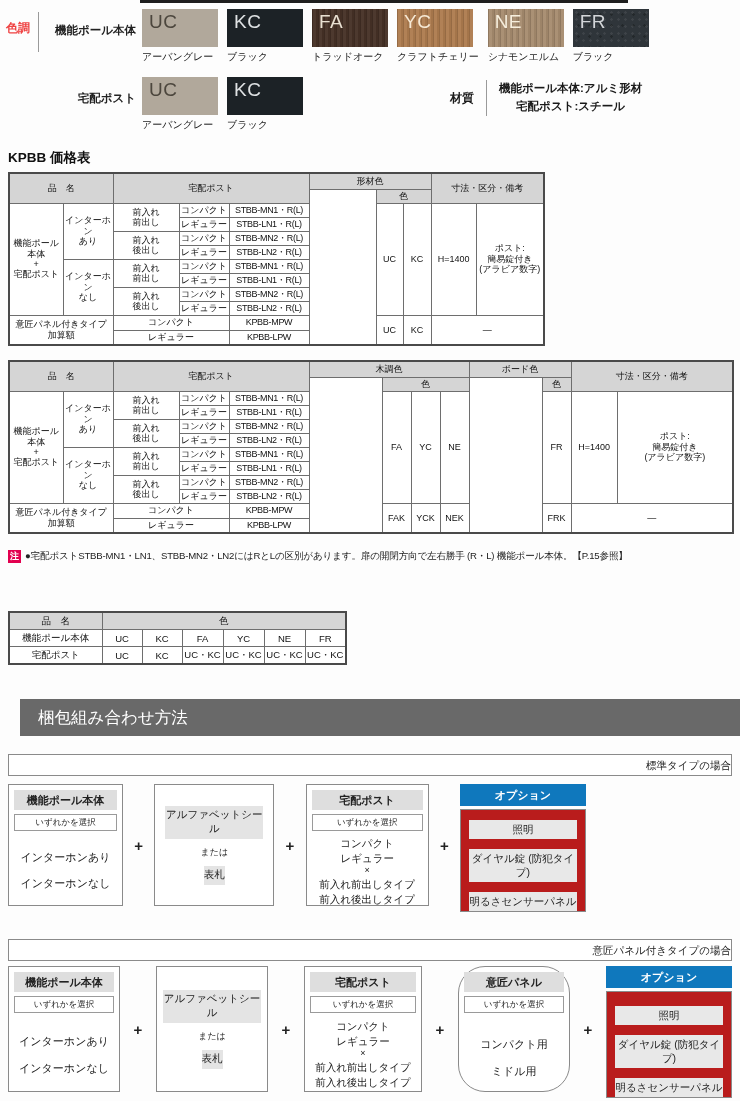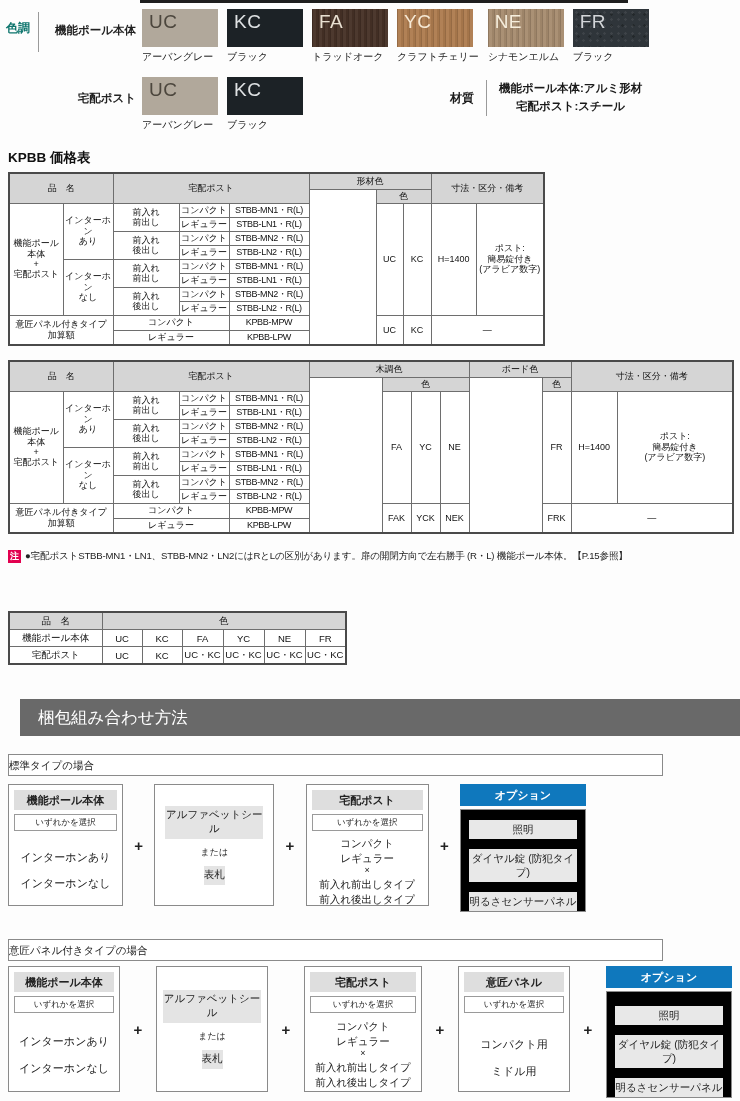--- a/index.html
+++ b/index.html
@@ -1,21 +1,21 @@
 <!DOCTYPE html>
 <html><head>
 <meta charset="utf-8">
 <style>
   html,body{margin:0;padding:0;}
   body{width:740px;height:1101px;background:#fdfdfd;font-family:"Liberation Sans","DejaVu Sans",sans-serif;color:#1a1a1a;}
   .page{position:relative;width:740px;height:1101px;overflow:hidden;background:#fdfdfd;}
 
   
   .top-strip{position:absolute;left:140px;top:0;width:488px;height:3px;background:#1e1e1e;}
-  .sec-label{position:absolute;font-size:12px;font-weight:bold;color:#0f766e;}
+  .sec-label{position:absolute;font-size:12px;font-weight:bold;color:#ef4444;}
   .vdiv{position:absolute;width:1px;background:#9a9a9a;}
   .row-label{position:absolute;width:92px;text-align:right;font-size:11.5px;font-weight:bold;color:#222;}
   .swatch-row{position:absolute;display:flex;gap:9px;}
   .swatch{display:flex;flex-direction:column;}
   .chip{width:76px;height:38px;position:relative;}
   .chip .code{position:absolute;left:7px;top:2px;font-size:19px;font-weight:300;letter-spacing:0.5px;}
   .chip.grain{background-image:repeating-linear-gradient(90deg,rgba(0,0,0,0.14) 0 1px,rgba(255,255,255,0.04) 1px 4px,rgba(0,0,0,0.06) 4px 6px);}
   .chip.mottle{background-image:radial-gradient(rgba(255,255,255,0.07) 1px,transparent 1.5px),radial-gradient(rgba(0,0,0,0.25) 1px,transparent 1.5px);background-size:7px 7px,11px 11px;}
   .chip-label{margin-top:3px;font-size:10px;color:#222;white-space:nowrap;}
   .material{position:absolute;display:flex;align-items:center;}
@@ -38,35 +38,35 @@
   .note .badge{color:#fff;font-size:9px;font-weight:bold;padding:1px 2px;margin-right:4px;line-height:1.2;}
   .note .ntext{font-size:9.6px;color:#222;letter-spacing:-0.2px;white-space:nowrap;}
 
   
   .h2-title{position:absolute;font-size:12.5px;font-weight:bold;color:#111;margin-top:20px;}
   table.ctbl{border-collapse:collapse;table-layout:fixed;position:absolute;background:#fff;border:2px solid #4a4a4a;}
   table.ctbl td{border:1px solid #6e6e6e;font-size:9.5px;text-align:center;vertical-align:middle;padding:1.5px 0;color:#111;}
 
   
   .big-bar{position:absolute;left:0;width:740px;height:37px;line-height:37px;color:#fff;font-size:16.5px;padding-left:18px;box-sizing:border-box;}
-  .sub-bar{position:absolute;width:655px;height:22px;line-height:20px;border:1px solid #8a8a8a;background:#fff;text-align:left;font-size:10.5px;box-sizing:border-box;color:#222;}
+  .sub-bar{position:absolute;width:724px;height:22px;line-height:20px;border:1px solid #8a8a8a;background:#fff;text-align:right;font-size:10.5px;box-sizing:border-box;color:#222;}
   .flowrow{position:absolute;display:flex;}
   .pbox{border:1px solid #8a8a8a;background:#fff;box-sizing:border-box;display:flex;flex-direction:column;}
   .bhead{background:#dedede;margin:5px 5px 0;padding:2.5px 0;text-align:center;font-size:11px;font-weight:bold;color:#222;}
   .bselect{border:1px solid #9a9a9a;margin:4px 5px 0;padding:1.5px 0;text-align:center;font-size:8.5px;color:#222;background:#fff;}
   .bitem{text-align:center;font-size:11px;color:#222;}
   .bline{text-align:center;font-size:10.5px;line-height:1.4;color:#222;}
   .x-line{font-size:9px;line-height:1.3;}
   .plus{display:flex;align-items:center;justify-content:center;font-size:15px;font-weight:bold;color:#222;flex:1;}
   .centercol{flex:1;display:flex;flex-direction:column;justify-content:center;align-items:center;}
   .graybar{background:#e4e4e4;margin:0 10px;padding:2.5px 0;text-align:center;font-size:10.5px;color:#222;}
   .orline{text-align:center;font-size:9px;margin:7px 0;color:#222;}
   .optwrap{display:flex;flex-direction:column;box-sizing:border-box;}
   .opthead{color:#fff;text-align:center;font-size:11px;font-weight:bold;padding:3.5px 0;}
-  .optbody{border:1px solid #8a8a8a;background:#000000;flex:1;margin-top:3px;}
+  .optbody{border:1px solid #8a8a8a;background:#b91c1c;flex:1;margin-top:3px;}
   .optitem{background:#e8e8e8;margin:10px 8px 0;padding:2.5px 0;text-align:center;font-size:10.5px;color:#222;}
 </style>
 </head>
 <body>
 
 <div class="page">
 
   <div class="top-strip"></div>
 
   <div class="sec-label" style="left:6px;top:20px;">色調</div>
@@ -438,21 +438,21 @@
     <div class="pbox" style="width:118px;">
       <div class="bhead">宅配ポスト</div>
       <div class="bselect">いずれかを選択</div>
       <div class="bline" style="margin-top:6px;">コンパクト</div>
       <div class="bline">レギュラー</div>
       <div class="bline x-line">×</div>
       <div class="bline">前入れ前出しタイプ</div>
       <div class="bline">前入れ後出しタイプ</div>
     </div>
     <div class="plus">+</div>
-    <div class="pbox" style="width:112px;">
+    <div class="pbox" style="width:112px;border-radius:27px;">
       <div class="bhead">意匠パネル</div>
       <div class="bselect">いずれかを選択</div>
       <div class="bitem" style="margin-top:24px;">コンパクト用</div>
       <div class="bitem" style="margin-top:12px;">ミドル用</div>
     </div>
     <div class="plus">+</div>
     <div class="optwrap" style="width:126px;">
       <div class="opthead" style="background-color: rgb(15, 120, 189);">オプション</div>
       <div class="optbody">
         <div class="optitem" style="margin-top:14px;">照明</div>

